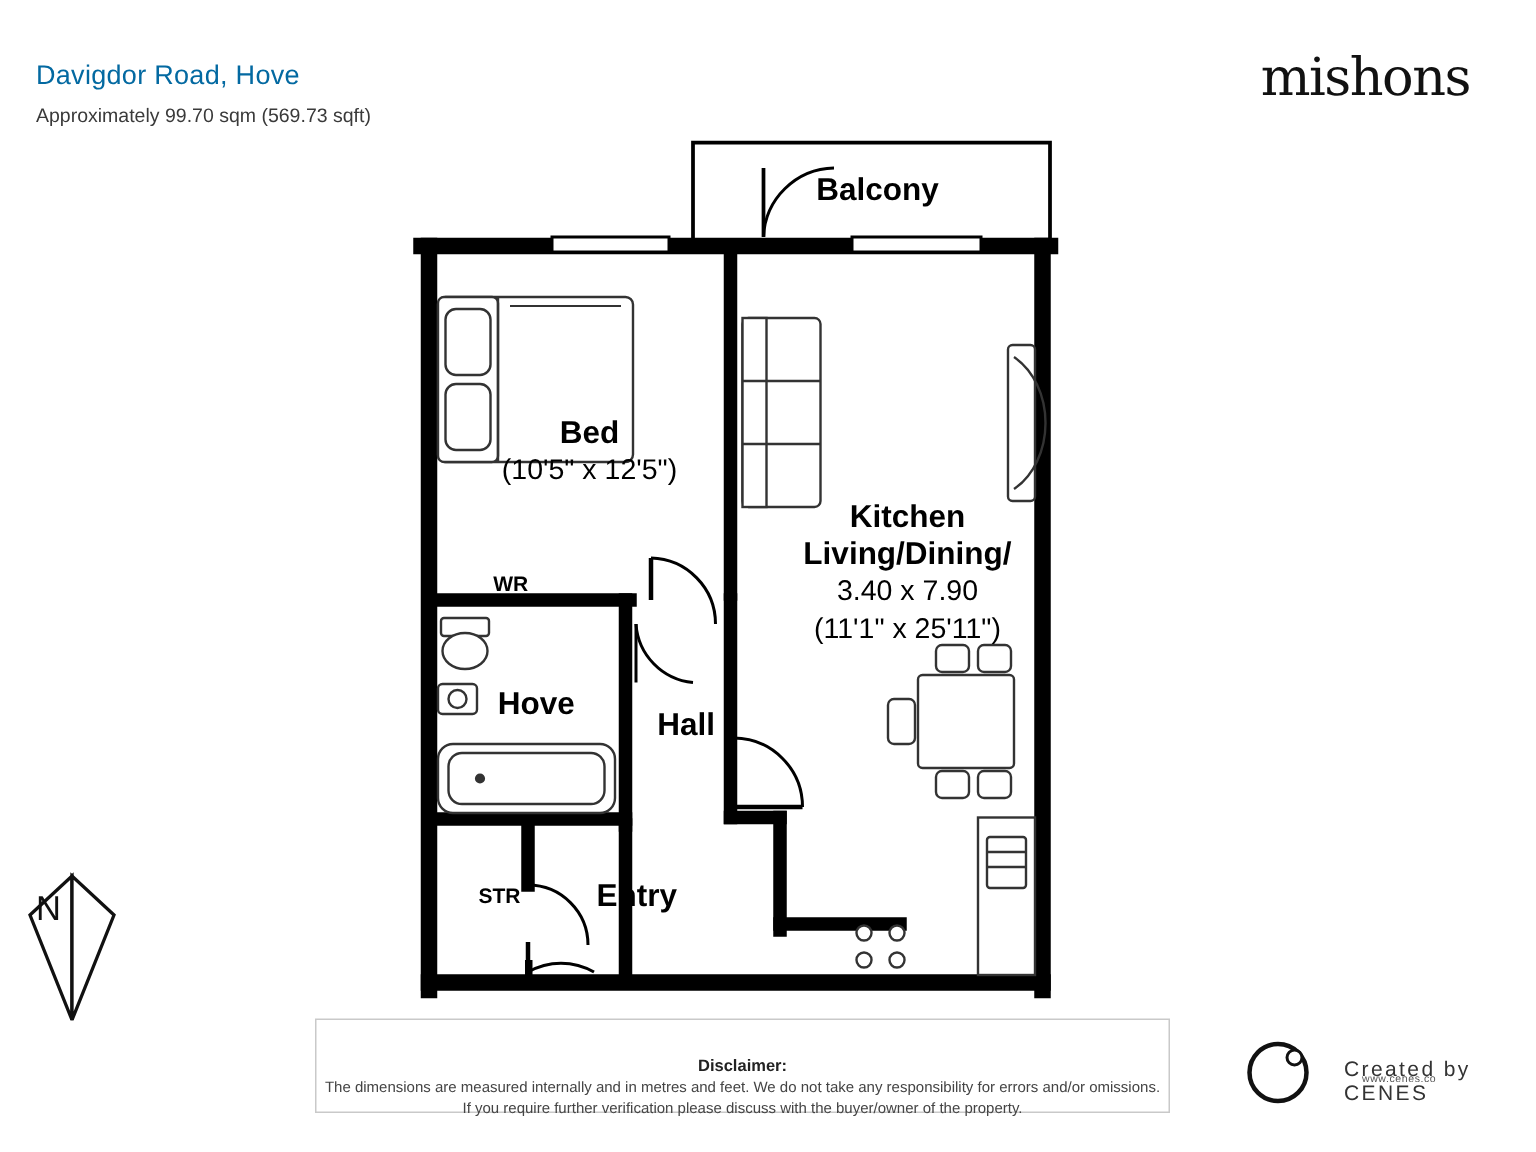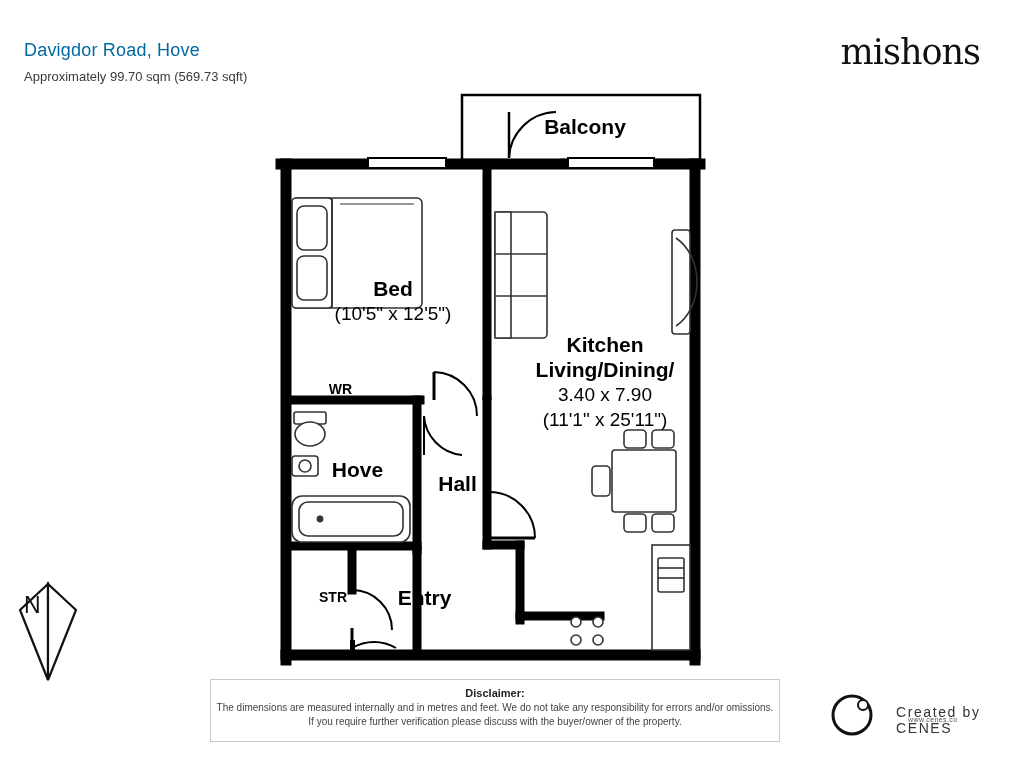--- a/index.html
+++ b/index.html
@@ -103,21 +103,21 @@
   
   #disclaimer {
     position: absolute;
     left: 210px;
     top: 679px;
     width: 570px;
     height: 63px;
     border: 1px solid #c9c9c9;
     box-sizing: border-box;
     text-align: center;
-    padding-top: 6px;
+    padding-top: 24px;
   }
   #disclaimer .d-title {
     font-size: 11px;
     font-weight: bold;
     color: #222;
     line-height: 15px;
   }
   #disclaimer .d-line {
     font-size: 10px;
     color: #444;

